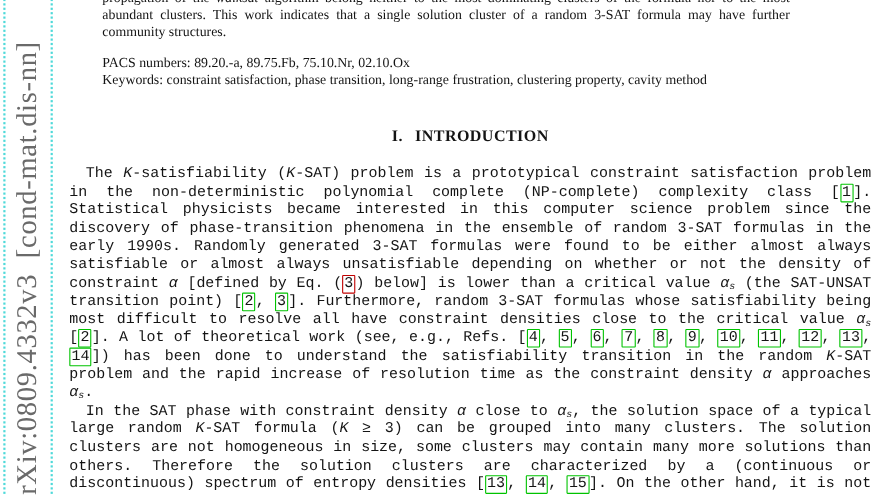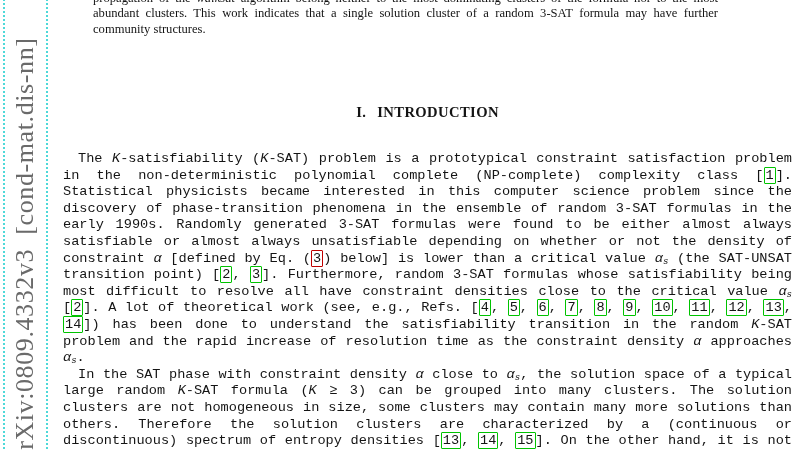--- a/index.html
+++ b/index.html
@@ -25,21 +25,21 @@
     position:absolute;left:93px;top:-9px;width:625px;
     font-size:12.6px;line-height:15.4px;text-align:justify;
   }
   .meta{
     position:absolute;left:93px;top:50px;width:625px;
     font-size:12.6px;line-height:15.2px;text-align:justify;
   }
   .pacs{text-align:left;}
   
   .sec{
-    position:absolute;left:63px;top:104px;width:729px;margin:0;
+    position:absolute;left:63px;top:116px;width:729px;margin:0;
     text-align:center;font-size:14.6px;font-weight:bold;letter-spacing:0.4px;
   }
   .sec-sp{margin-left:11px;}
   
   .bodytext{
     position:absolute;left:63px;top:151px;width:729px;
     font-size:13.6px;line-height:16.6px;text-align:justify;font-family:Liberation Mono, monospace;
   }
   .para{margin:0;text-indent:15px;}
   .it{font-style:italic;}
@@ -51,20 +51,24 @@
 <body>
 
 <div class="page">
 
   <div class="stamp-guide guide-left"></div>
   <div class="stamp-guide guide-right"></div>
   <div class="arxiv-stamp">arXiv:0809.4332v3  [cond-mat.dis-nn]</div>
 
   <div class="abstract">propagation of the <span class="it">walksat</span> algorithm belong neither to the most dominating clusters of the formula nor to the most abundant clusters.  This work indicates that a single solution cluster of a random 3-SAT formula may have further community structures.</div>
 
+  <div class="meta">
+    <div class="pacs">PACS numbers: 89.20.-a, 89.75.Fb, 75.10.Nr, 02.10.Ox</div>
+    <div class="kw">Keywords:  constraint satisfaction, phase transition, long-range frustration, clustering property, cavity method</div>
+  </div>
 
   <h2 class="sec"><span>I.</span><span class="sec-sp">INTRODUCTION</span></h2>
 
   <div class="bodytext">
     <p class="para">The <span class="it">K</span>-satisfiability (<span class="it">K</span>-SAT) problem is a prototypical constraint satisfaction problem in the non-deterministic polynomial complete (NP-complete) complexity class [<span class="cite">1</span>].  Statistical physicists became interested in this computer science problem since the discovery of phase-transition phenomena in the ensemble of random 3-SAT formulas in the early 1990s. Randomly generated 3-SAT formulas were found to be either almost always satisfiable or almost always unsatisfiable depending on whether or not the density of constraint <span class="it">α</span> [defined by Eq. (<span class="eqref">3</span>) below] is lower than a critical value <span class="it">α</span><span class="sb">s</span> (the SAT-UNSAT transition point) [<span class="cite">2</span>, <span class="cite">3</span>].  Furthermore, random 3-SAT formulas whose satisfiability being most difficult to resolve all have constraint densities close to the critical value <span class="it">α</span><span class="sb">s</span> [<span class="cite">2</span>].  A lot of theoretical work (see, e.g., Refs. [<span class="cite">4</span>, <span class="cite">5</span>, <span class="cite">6</span>, <span class="cite">7</span>, <span class="cite">8</span>, <span class="cite">9</span>, <span class="cite">10</span>, <span class="cite">11</span>, <span class="cite">12</span>, <span class="cite">13</span>, <span class="cite">14</span>]) has been done to understand the satisfiability transition in the random <span class="it">K</span>-SAT problem and the rapid increase of resolution time as the constraint density <span class="it">α</span> approaches <span class="it">α</span><span class="sb">s</span>.</p>
     <p class="para">In the SAT phase with constraint density <span class="it">α</span> close to <span class="it">α</span><span class="sb">s</span>, the solution space of a typical large random <span class="it">K</span>-SAT formula (<span class="it">K</span> ≥ 3) can be grouped into many clusters.  The solution clusters are not homogeneous in size, some clusters may contain many more solutions than others.  Therefore the solution clusters are characterized by a (continuous or discontinuous) spectrum of entropy densities [<span class="cite">13</span>, <span class="cite">14</span>, <span class="cite">15</span>].  On the other hand, it is not clear whether different solution clusters are separated by high energy barriers or they can be reached one from the other through paths of low-energy intermediate partial solutions.  This is one of the major open questions concerning the organization of the solution space of a random <span class="it">K</span>-SAT formulae.  In this connection, it was recently realized that clustering of the solution space in the random <span class="it">K</span>-SAT problem does not pose real difficulty for heuristic local search algorithms [<span class="cite">16</span>, <span class="cite">17</span>, <span class="cite">18</span>, <span class="cite">19</span>, <span class="cite">20</span>].  Algorithms such as GSAT, <span class="it">walksat</span> and ChainSAT [<span class="cite">16</span>, <span class="cite">18</span>, <span class="cite">19</span>] appear to be capable of efficiently escaping from valleys</p>
   </div>
 
 </div>
 

